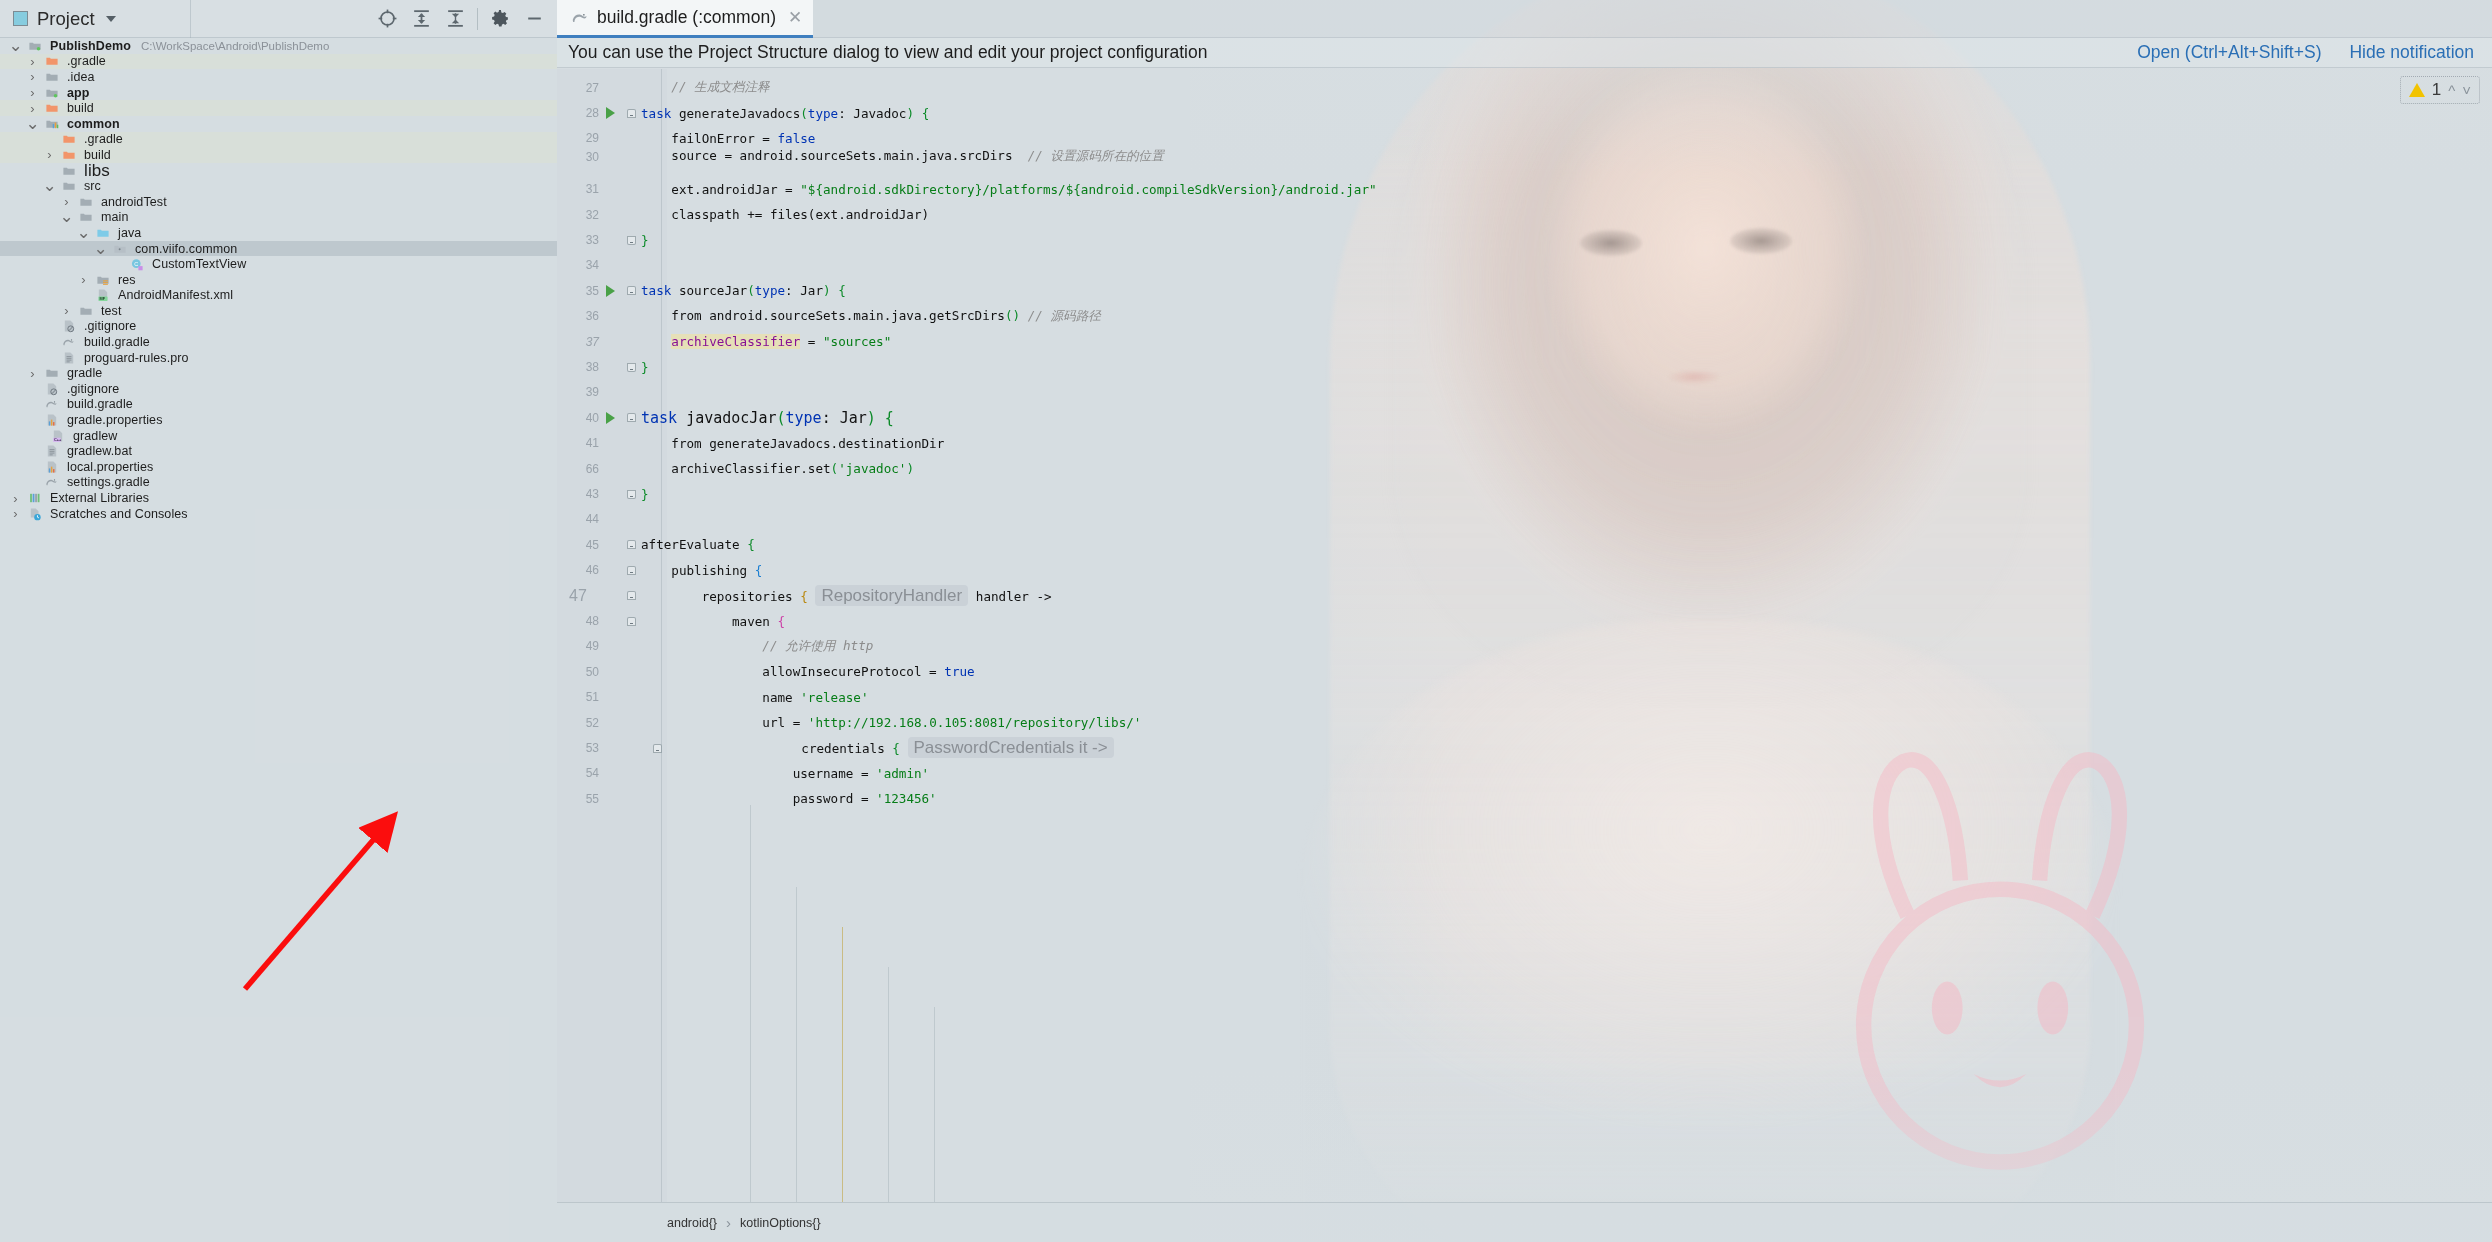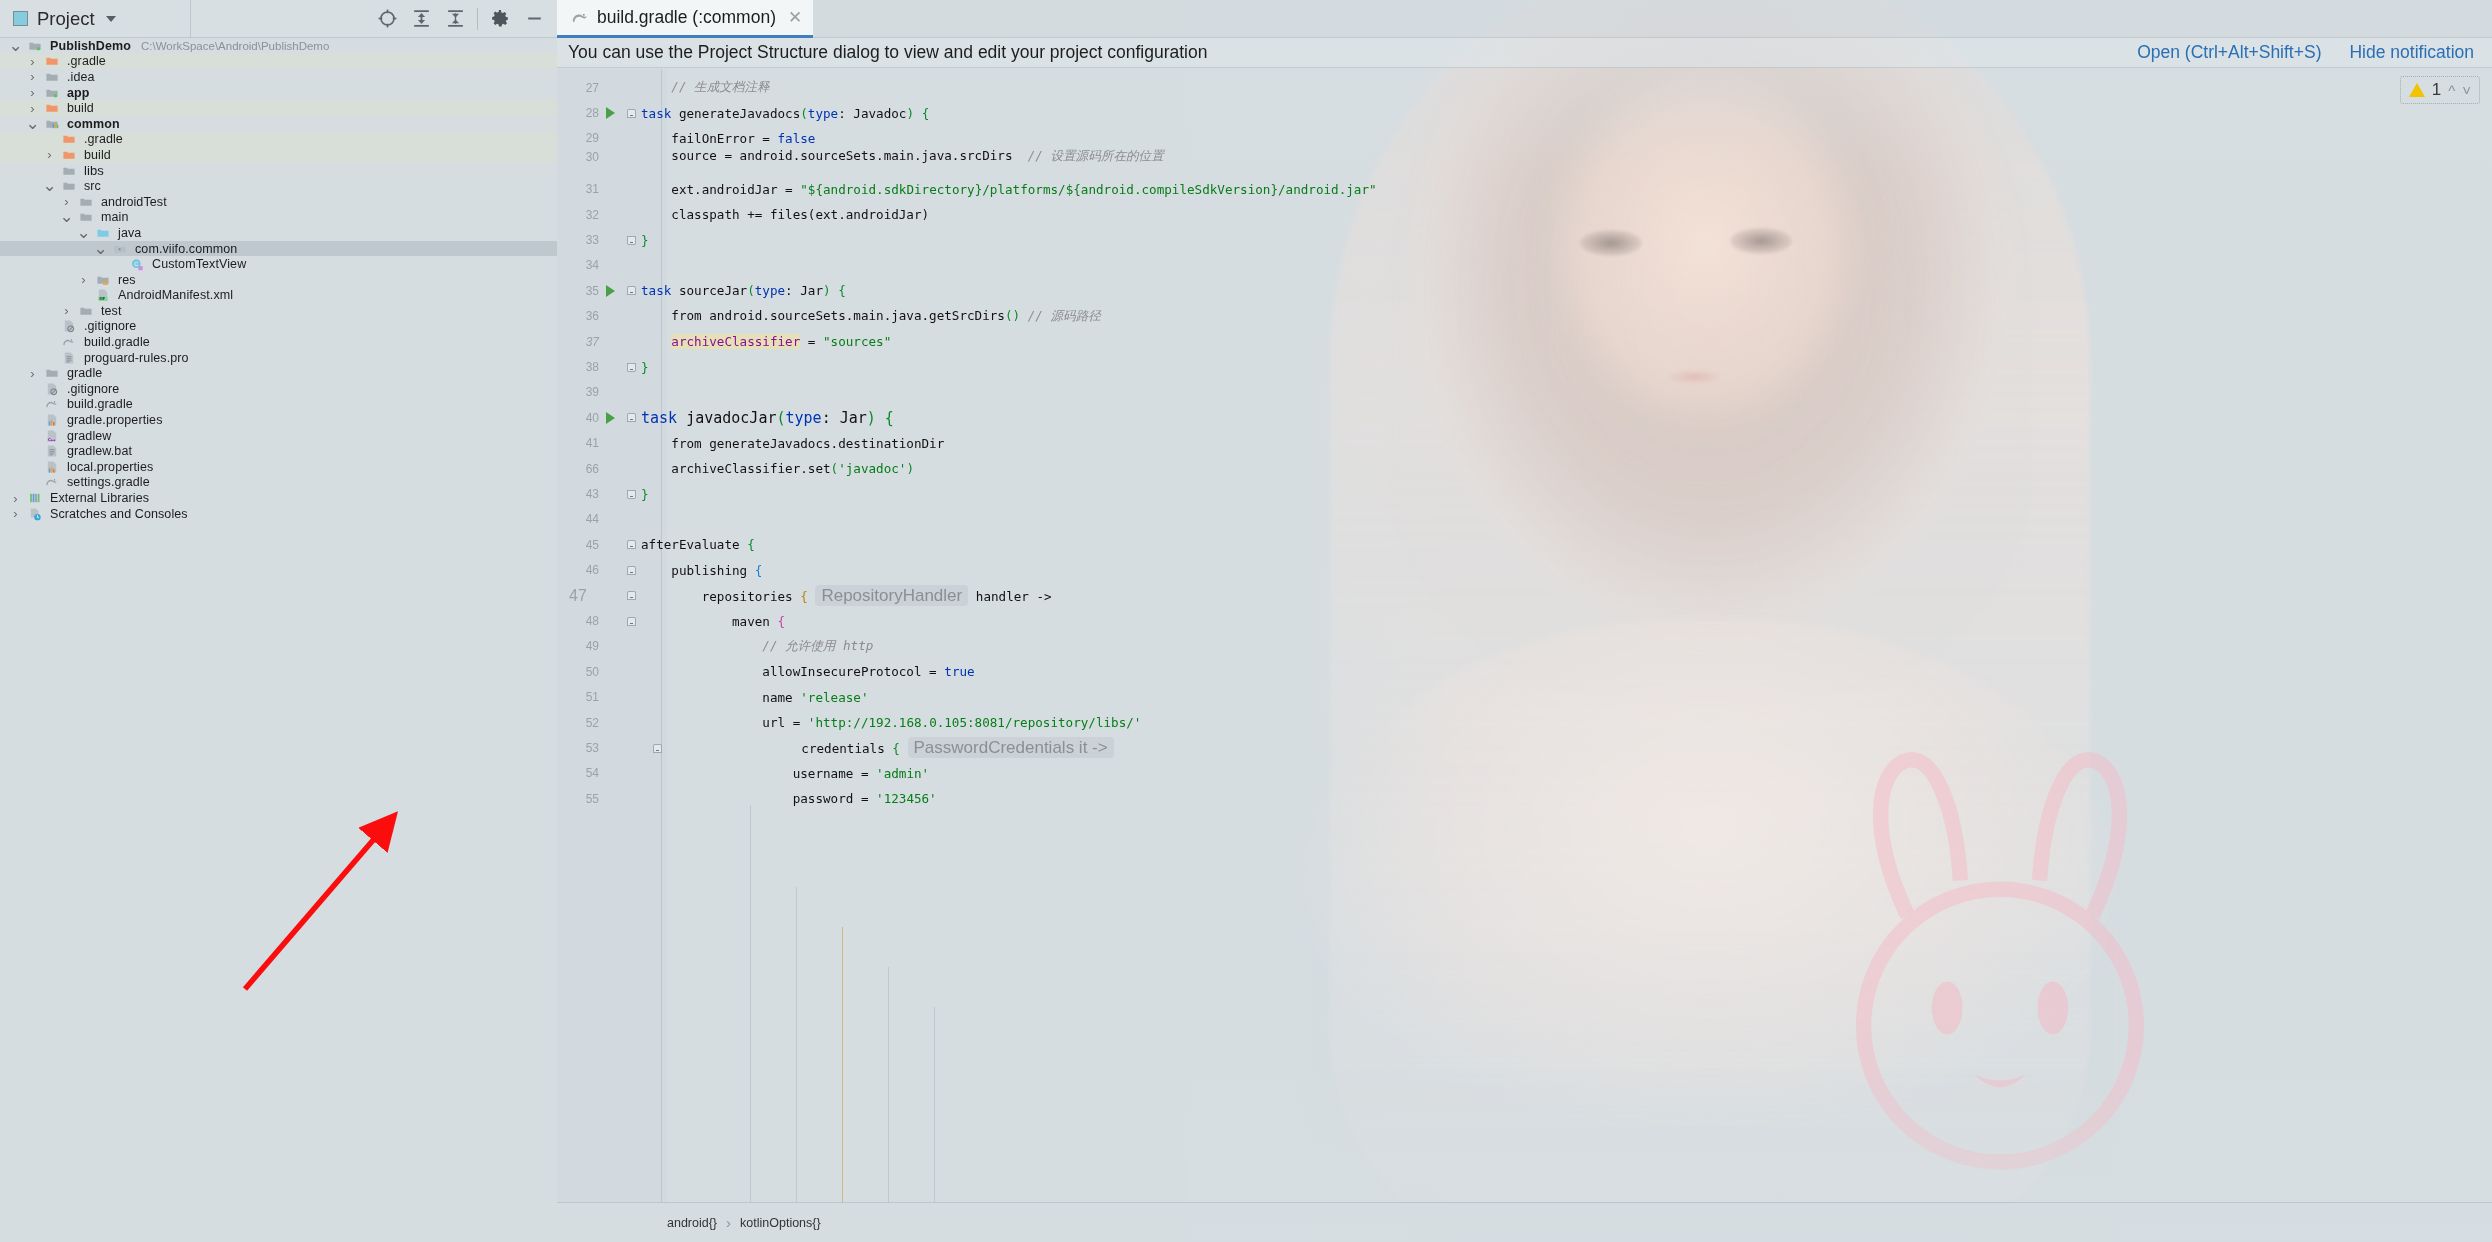--- a/index.html
+++ b/index.html
@@ -399,21 +399,21 @@
           </span>
           <span class="lbl" style="font-size: 12.5px;">build</span>
         </div>
         <div class="row" style="padding-left: 40px; height: 15.6px;">
           <span class="arrow none"></span>
           <span class="ic">
             <svg width="14" height="14" viewBox="0 0 20 20">
               <path d="M2 5.2h5l1.3 1.6H18v8.4H2z" fill="#a3adb4"></path>
             </svg>
           </span>
-          <span class="lbl" style="font-size: 13px;">libs</span>
+          <span class="lbl" style="font-size: 17px;">libs</span>
         </div>
         <div class="row" style="padding-left: 40px; height: 15.6px;">
           <span class="arrow" style="font-size: 17px; line-height: 6px;">⌄</span>
           <span class="ic">
             <svg width="14" height="14" viewBox="0 0 20 20">
               <path d="M2 5.2h5l1.3 1.6H18v8.4H2z" fill="#a3adb4"></path>
             </svg>
           </span>
           <span class="lbl" style="font-size: 12.5px;">src</span>
         </div>
@@ -567,21 +567,21 @@
           <span class="ic">
             <svg width="14" height="14" viewBox="0 0 20 20">
               <path d="M4 2h8l4 4v12H4z" fill="#b9c2c8"></path>
               <rect x="5.5" y="12" width="2" height="6" fill="#5aa0d8"></rect>
               <rect x="8.5" y="9.5" width="2" height="8.5" fill="#e8a33d"></rect>
               <rect x="11.5" y="13" width="2" height="5" fill="#e86a3d"></rect>
             </svg>
           </span>
           <span class="lbl" style="font-size: 12.5px;">gradle.properties</span>
         </div>
-        <div class="row" style="padding-left: 23px; height: 15.6px;">
+        <div class="row" style="padding-left: 29px; height: 15.6px;">
           <span class="arrow none"></span>
           <span class="ic">
             <svg width="14" height="14" viewBox="0 0 20 20">
               <path d="M4 2h8l4 4v12H4z" fill="#b9c2c8"></path>
               <rect x="3" y="12.5" width="11" height="6" fill="#d6b9f0" rx="1"></rect>
               <text x="4.2" y="17.3" font-size="5.5" fill="#3b2350" font-family="Liberation Sans" font-weight="bold">C++</text>
             </svg>
           </span>
           <span class="lbl" style="font-size: 12.5px;">gradlew</span>
         </div>

